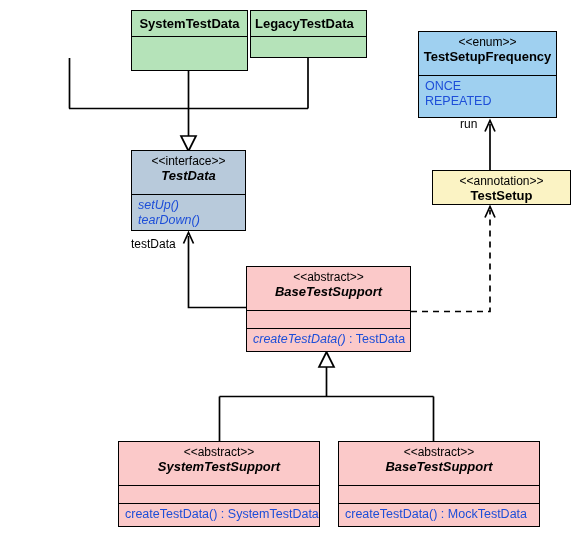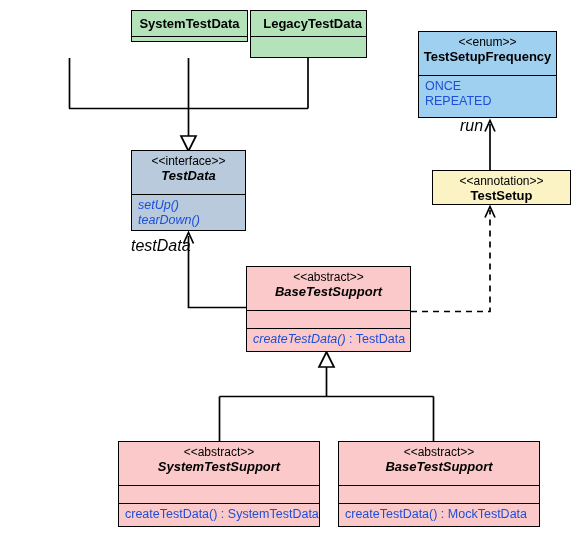--- a/index.html
+++ b/index.html
@@ -72,25 +72,24 @@
     height: 18px;
   }
   .green { background: #b5e3b9; }
   .blue-gray { background: #b8cadb; }
   .lightblue { background: #9fd0f0; }
   .yellow { background: #fbf3c4; }
   .pink { background: #fbc9c9; }
 
   .edge-label {
     position: absolute;
-    font-size: 16px;
+    font-size: 12px;
     color: #000000;
     white-space: nowrap;
     z-index: 3;
-    font-style: italic;
   }
 </style>
 </head>
 <body>
 
 <div id="diagram">
 
   <svg id="edges" viewBox="0 0 572 537" width="572" height="537">
     
     <g stroke="#000000" stroke-width="1.7" fill="none">
@@ -130,29 +129,29 @@
     <g stroke="#000000" stroke-width="1.7" fill="none">
       <path d="M 326.5 367 L 326.5 396.5"></path>
       <path d="M 219.5 396.5 L 433.5 396.5"></path>
       <path d="M 219.5 396.5 L 219.5 441"></path>
       <path d="M 433.5 396.5 L 433.5 441"></path>
     </g>
     <polygon points="319,367 334,367 326.5,352" fill="#ffffff" stroke="#000000" stroke-width="1.7"></polygon>
   </svg>
 
 
-  <div class="node green" style="left:131px; top:10px; width:117px; height:32px;">
+  <div class="node green" style="left:131px; top:10px; width:117px; height:61px;">
     <div class="compartment" style="height:25px; display:flex; align-items:center; justify-content:center;">
       <span class="cname">SystemTestData</span>
     </div>
     <div class="compartment empty-comp"></div>
   </div>
 
   <div class="node green" style="left:250px; top:10px; width:117px; height:48px;">
-    <div class="compartment" style="height:25px; display:flex; align-items:center; justify-content:flex-end;">
+    <div class="compartment" style="height:25px; display:flex; align-items:center; justify-content:flex-start;">
       <span class="cname">LegacyTestData</span>
     </div>
     <div class="compartment empty-comp"></div>
   </div>
 
   <div class="node blue-gray" style="left:131px; top:150px; width:115px; height:81px;">
     <div class="compartment" style="height:43px;text-align:center;">
       <div class="stereotype">&lt;&lt;interface&gt;&gt;</div>
       <div class="cname italic">TestData</div>
     </div>

